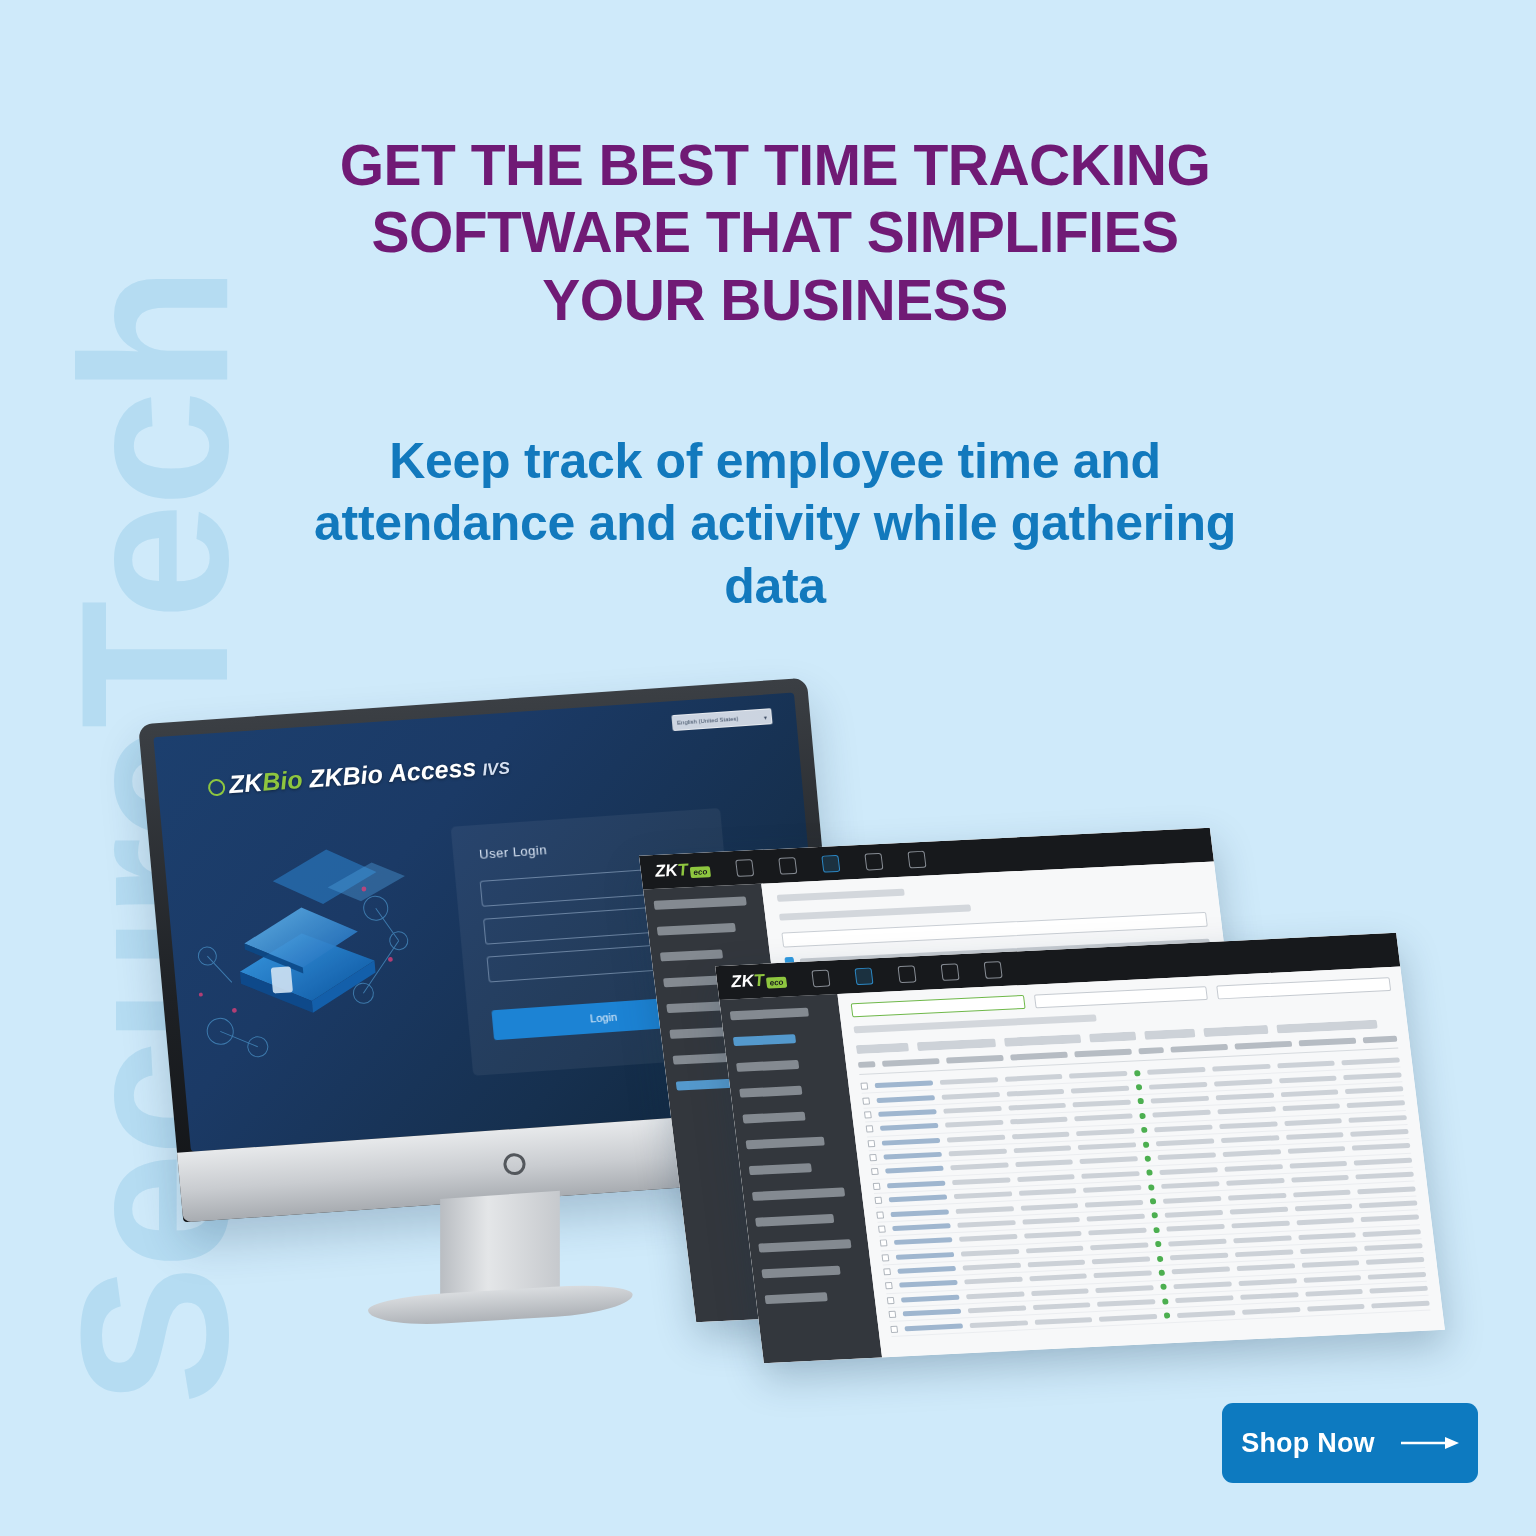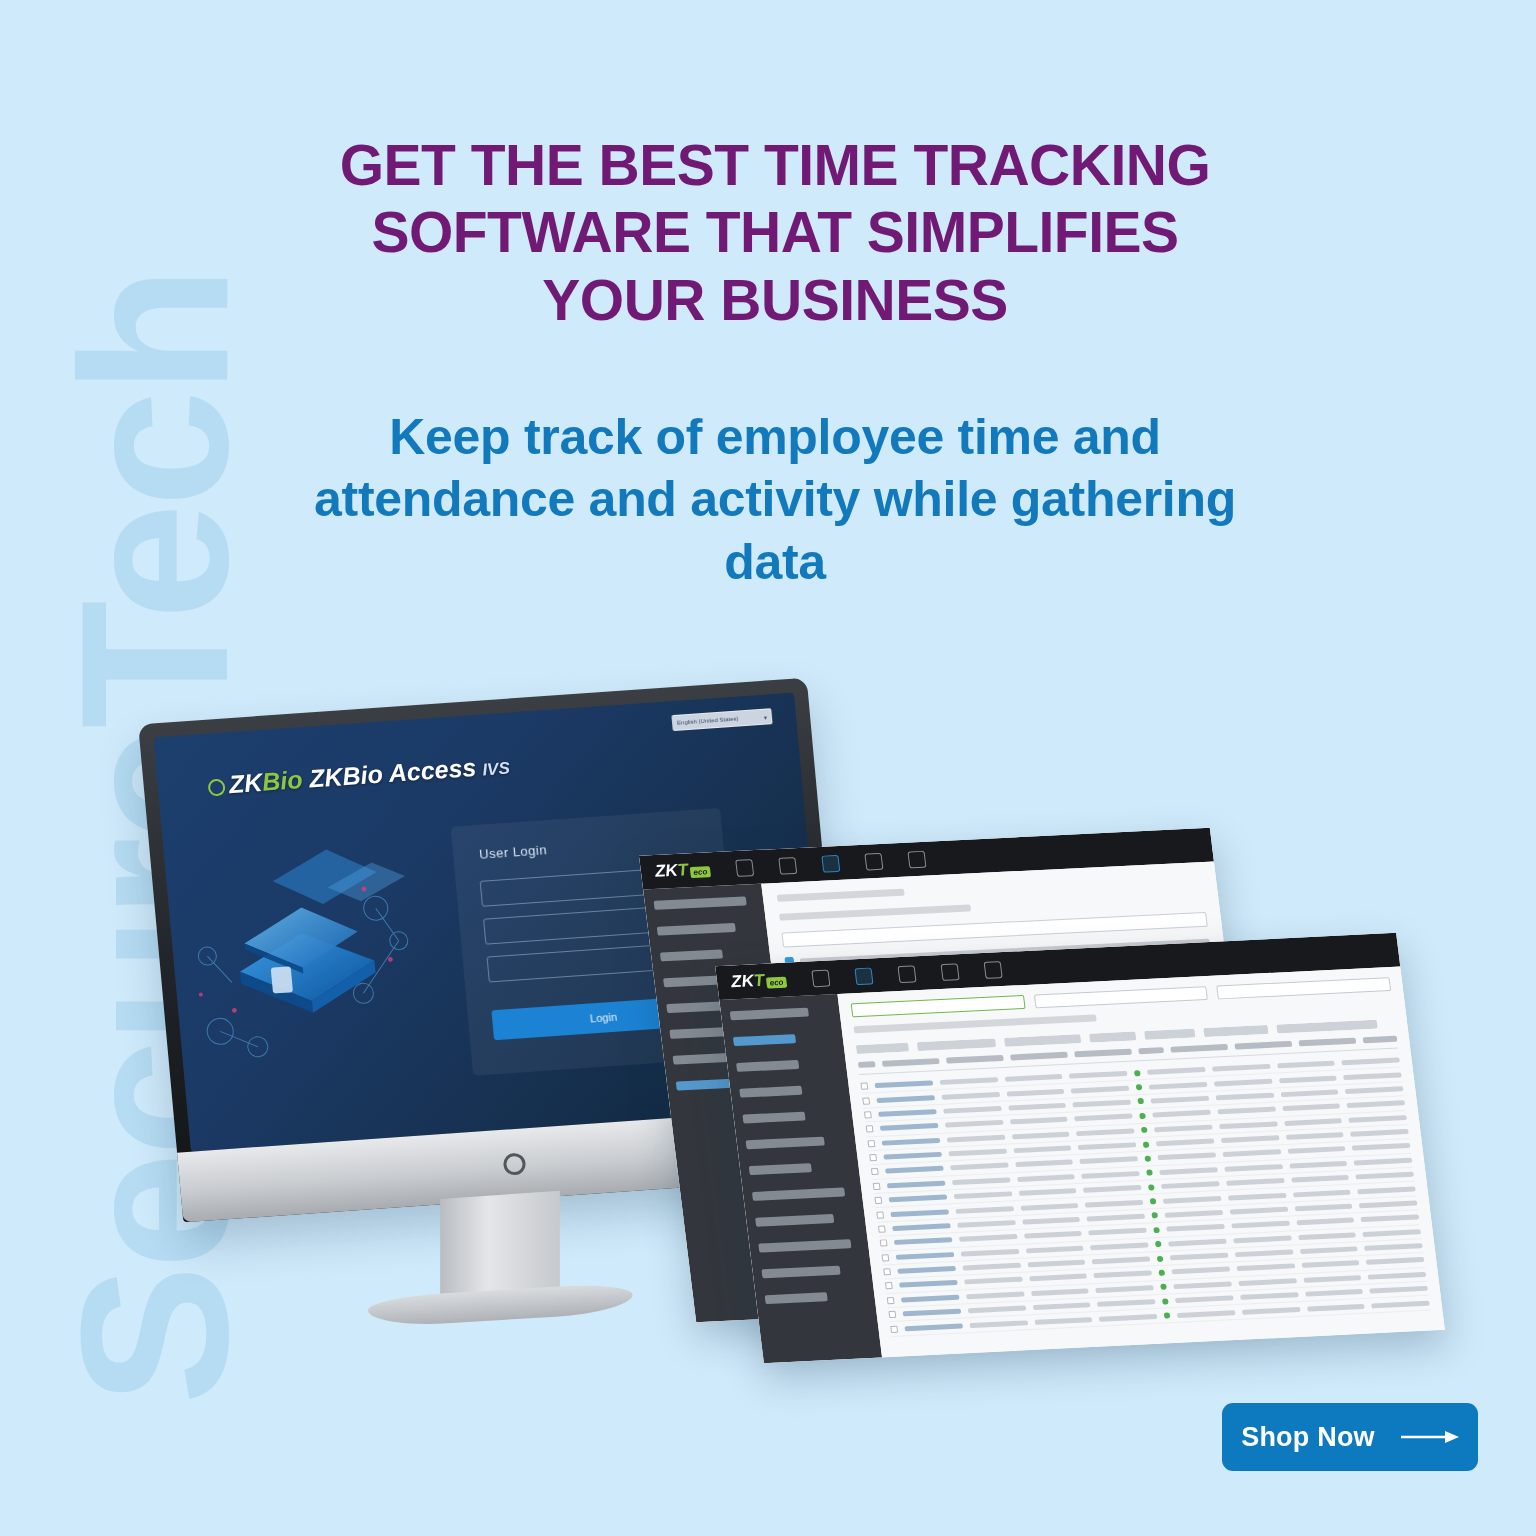--- a/index.html
+++ b/index.html
@@ -36,33 +36,33 @@
     text-align:center;
   }
   .headline{
     font-size:57px;
     font-weight:800;
     color:#701a75;
     line-height:1.18;
     letter-spacing:-0.5px;
   }
   .subhead{
-    margin-top:72px;
+    margin-top:96px;
     font-size:50px;
     font-weight:700;
     color:#1279bd;
     line-height:1.25;
     letter-spacing:-0.3px;
   }
 
   
   .cta{
     position:absolute;
     left:1222px; top:1403px;
-    width:256px; height:68px;
+    width:256px; height:80px;
     background:#0d7ac0;
     border:none;
     border-radius:11px;
     display:flex;
     align-items:center;
     justify-content:center;
     gap:26px;
     cursor:pointer;
   }
   .cta-label{

